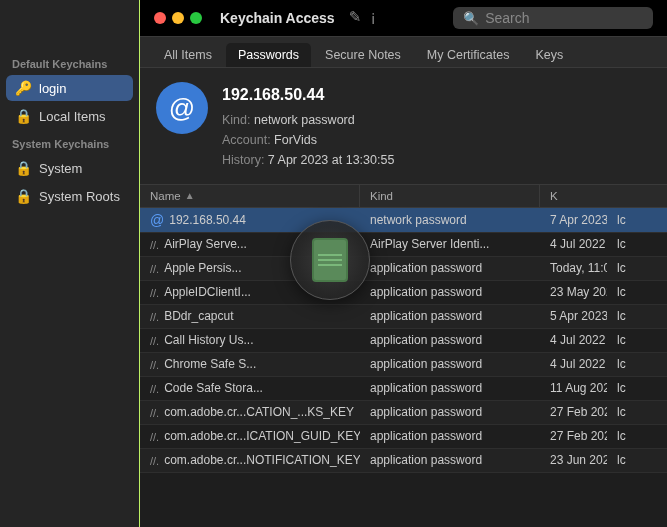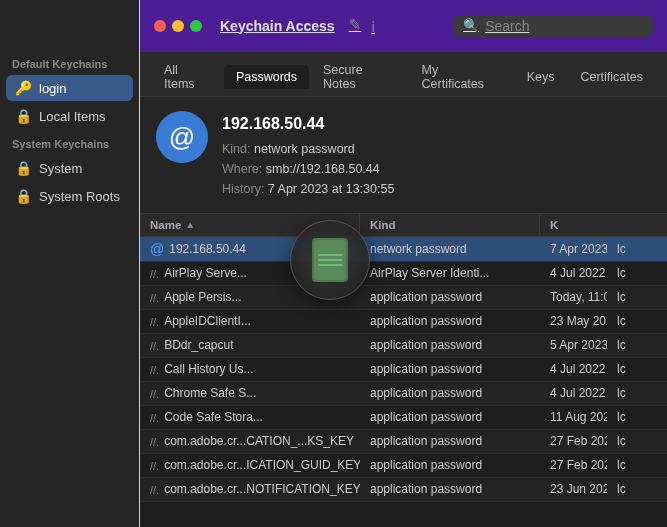--- a/index.html
+++ b/index.html
@@ -57,28 +57,27 @@
     
     .main {
       flex: 1;
       display: flex;
       flex-direction: column;
       background: #1e1e1e;
     }
 
     
     .titlebar {
-      height: 52px;
-      background: #4c1d95;
+      height: 37px;
+      background: #000000;
       display: flex;
       align-items: center;
       padding: 0 14px;
       border-bottom: 1px solid #3a3a3a;
       gap: 10px;
-      text-decoration: underline;
     }
     .traffic-lights {
       display: flex;
       gap: 6px;
       margin-right: 8px;
     }
     .tl {
       width: 12px;
       height: 12px;
       border-radius: 50%;
@@ -189,21 +188,21 @@
       background: #2a2a2a;
       border-bottom: 1px solid #3a3a3a;
       position: sticky;
       top: 0;
       z-index: 10;
     }
     .th {
       padding: 5px 10px;
       font-size: 11.5px;
       color: #aaa;
-      font-weight: 700;
+      font-weight: 400;
       border-right: 1px solid #3a3a3a;
       display: flex;
       gap: 4px;
     }
     .th:last-child { border-right: none; }
     .sort-arrow { font-size: 10px; color: #888; }
 
     .table-row {
       display: grid;
       grid-template-columns: 220px 180px 1fr 60px;
@@ -317,29 +316,28 @@
       <input type="text" placeholder="Search" style="">
     </div>
   </div>
 
   <div class="tabs">
     <div class="tab">All Items</div>
     <div class="tab active">Passwords</div>
     <div class="tab">Secure Notes</div>
     <div class="tab">My Certificates</div>
     <div class="tab">Keys</div>
-    <div class="tab">Certificates</div>
   </div>
 
   <div class="detail-header">
     <div class="detail-icon">@</div>
     <div class="detail-info">
   <div class="hostname">192.168.50.44</div>
   <div><span style="color:#888">Kind:</span> network password</div>
-  <div><span style="color:#888">Where:</span> smb://192.168.50.44</div>
+  <div><span style="color:#888">Account:</span> ForVids</div>
   <div><span style="color:#888">History:</span> 7 Apr 2023 at 13:30:55</div>
 </div>
   </div>
 
   <div class="table-container">
     <div class="table-header">
       <div class="th">
         <span>Name</span>
         <span class="sort-arrow">▲</span>
       </div>

